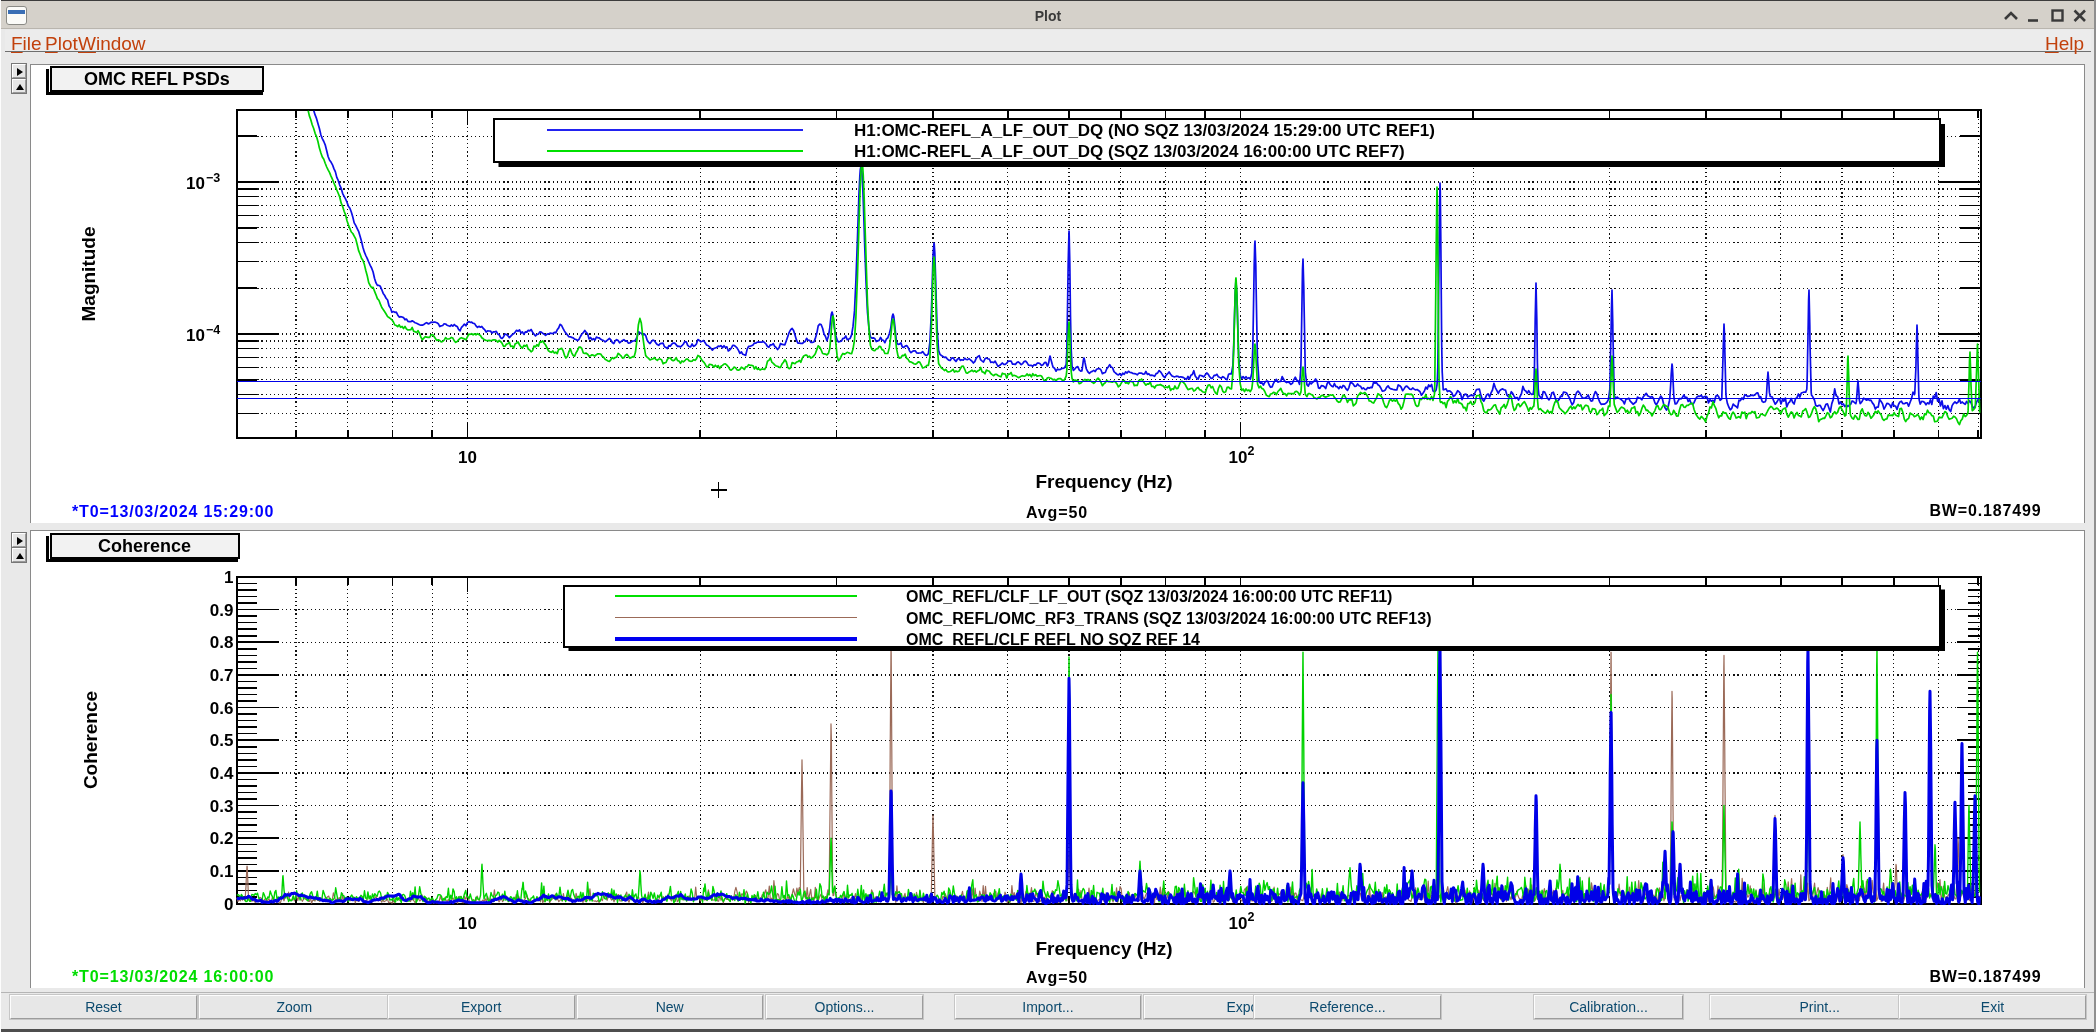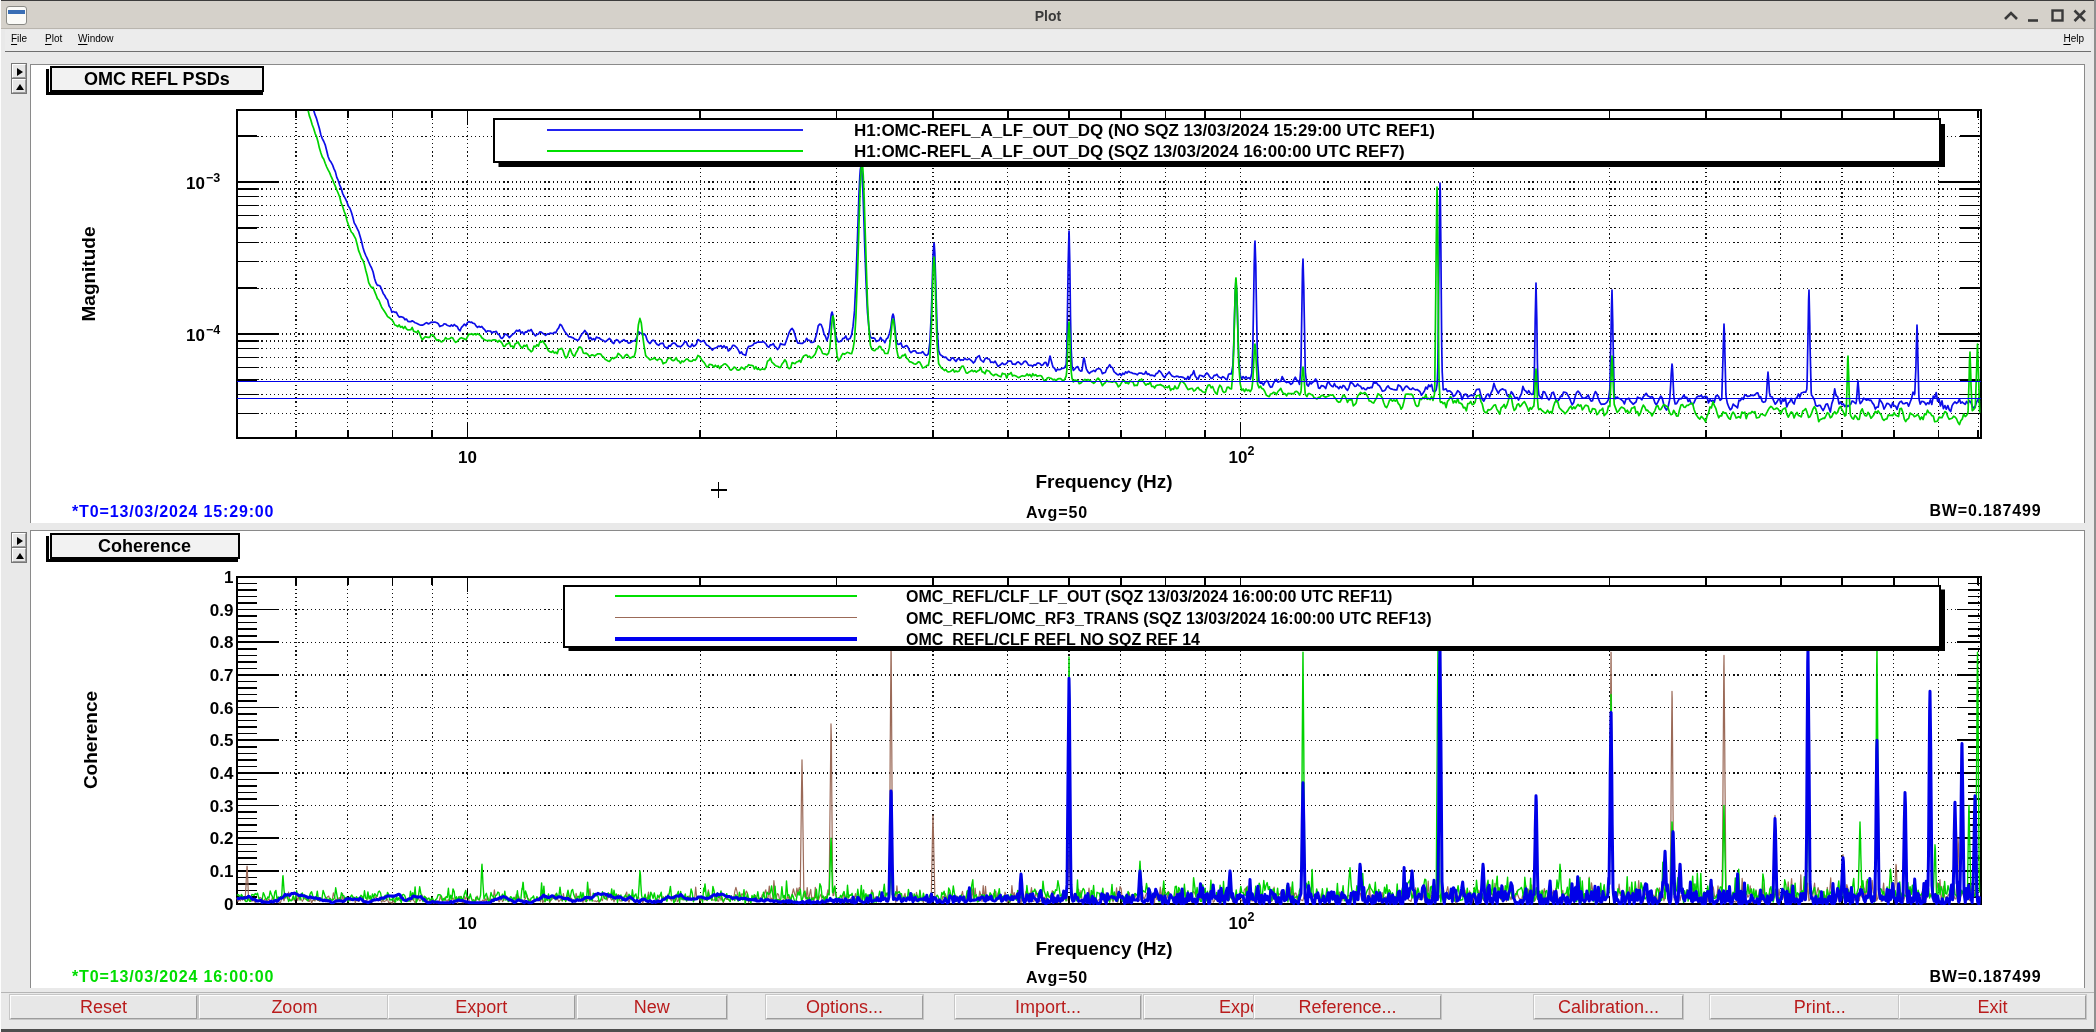--- a/index.html
+++ b/index.html
@@ -1,29 +1,29 @@
 <!DOCTYPE html>
 <html><head><meta charset="utf-8"><style>
 *{margin:0;padding:0;box-sizing:border-box}
 html,body{width:2096px;height:1032px;overflow:hidden;background:#e9e9e9;font-family:"Liberation Sans",sans-serif}
 #titlebar{position:absolute;left:0;top:0;width:2096px;height:29px;background:#d5d1ca;border-top:1px solid #3c3c3c;border-bottom:1px solid #b9b5ae;}
 #titleicon{position:absolute;left:6px;top:5px;width:21px;height:19px;background:#fbfbf8;border:1px solid #8a8a85;border-radius:3px;}
 #titleicon div{position:absolute;left:1px;right:1px;top:3px;height:4px;background:#3b6fb5;}
 #title{position:absolute;left:0;right:0;top:7px;text-align:center;font-size:14px;font-weight:bold;color:#3a3a3a;}
 .wbtn{position:absolute;top:5px;width:20px;height:20px;}
 #menubar{position:absolute;left:5px;top:30px;width:2086px;height:22px;background:#ececec;border-bottom:1.5px solid #6e6e6e;}
-.menu{position:absolute;top:3px;font-size:10px;color:#000000;}
+.menu{position:absolute;top:3px;font-size:19px;color:#c2410c;}
 .menu u{text-decoration:underline;text-underline-offset:2px;}
 #panel1{position:absolute;left:30px;top:63.5px;width:2055px;height:459.5px;background:#fff;border-top:1.5px solid #8a8a8a;border-left:1.5px solid #8a8a8a;border-right:1.5px solid #8a8a8a;}
 #panel2{position:absolute;left:30px;top:529.5px;width:2055px;height:458px;background:#fff;border-top:1.5px solid #8a8a8a;border-left:1.5px solid #8a8a8a;border-right:1.5px solid #8a8a8a;}
 .sbtn{position:absolute;width:14px;height:14px;background:#e6e6e6;border:1px solid #999;border-top-color:#fff;border-left-color:#fff;box-shadow:0 0 0 1px #777;}
 .tri-r{position:absolute;left:4px;top:3px;width:0;height:0;border-left:6px solid #000;border-top:4px solid transparent;border-bottom:4px solid transparent;}
 .tri-u{position:absolute;left:3px;top:4px;width:0;height:0;border-bottom:6px solid #000;border-left:4px solid transparent;border-right:4px solid transparent;}
 #toolbar{position:absolute;left:0;top:992px;width:2096px;height:37px;background:#e9e9e9;border-top:1px solid #b5b5b5;}
-.tbtn{position:absolute;top:2px;height:24px;background:#e7e7e7;border:1px solid #9c9c9c;border-top-color:#fdfdfd;border-left-color:#fdfdfd;box-shadow:0 0 0 1px #c6c6c6;font-size:18px;color:#b91c1c;text-align:center;line-height:22px;}
+.tbtn{position:absolute;top:2px;height:24px;background:#e7e7e7;border:1px solid #9c9c9c;border-top-color:#fdfdfd;border-left-color:#fdfdfd;box-shadow:0 0 0 1px #c6c6c6;font-size:14px;color:#0c4a6e;text-align:center;line-height:22px;}
 #bottomedge{position:absolute;left:0;top:1029px;width:2096px;height:3px;background:#4e4e4e;}
 #rightedge{position:absolute;right:0;top:0;width:2px;height:1032px;background:#8f8f8f;}
 #leftedge{position:absolute;left:0;top:0;width:1px;height:1032px;background:#fdfdfd;}
 </style></head><body>
 <div id="titlebar">
     <div id="titleicon">
       <div></div>
     </div>
     <div id="title">Plot</div>
 <svg class="wbtn" style="left:2001px" viewBox="0 0 20 20">
@@ -56,21 +56,21 @@
 <div class="sbtn" style="left:12px;top:533px">
     <div class="tri-r"></div>
   </div>
 <div class="sbtn" style="left:12px;top:548px">
     <div class="tri-u"></div>
   </div>
 <div id="toolbar">
     <div class="tbtn" style="left:10.0px;width:186.9px">Reset</div>
     <div class="tbtn" style="left:198.9px;width:191px">Zoom</div>
     <div class="tbtn" style="left:387.8px;width:186.9px">Export</div>
-    <div class="tbtn" style="left:576.7px;width:150px">New</div>
+    <div class="tbtn" style="left:576.7px;width:186px">New</div>
     <div class="tbtn" style="left:766px;width:157px">Options...</div>
     <div class="tbtn" style="left:954.5px;width:186.9px">Import...</div>
     <div class="tbtn" style="left:1143.5px;width:218px">Export...</div>
     <div class="tbtn" style="left:1254px;width:186.9px">Reference...</div>
     <div class="tbtn" style="left:1534px;width:149px">Calibration...</div>
     <div class="tbtn" style="left:1710.2px;width:219px">Print...</div>
     <div class="tbtn" style="left:1899.1px;width:186.9px">Exit</div>
   </div>
 <div id="bottomedge"></div>
 <div id="rightedge"></div>

